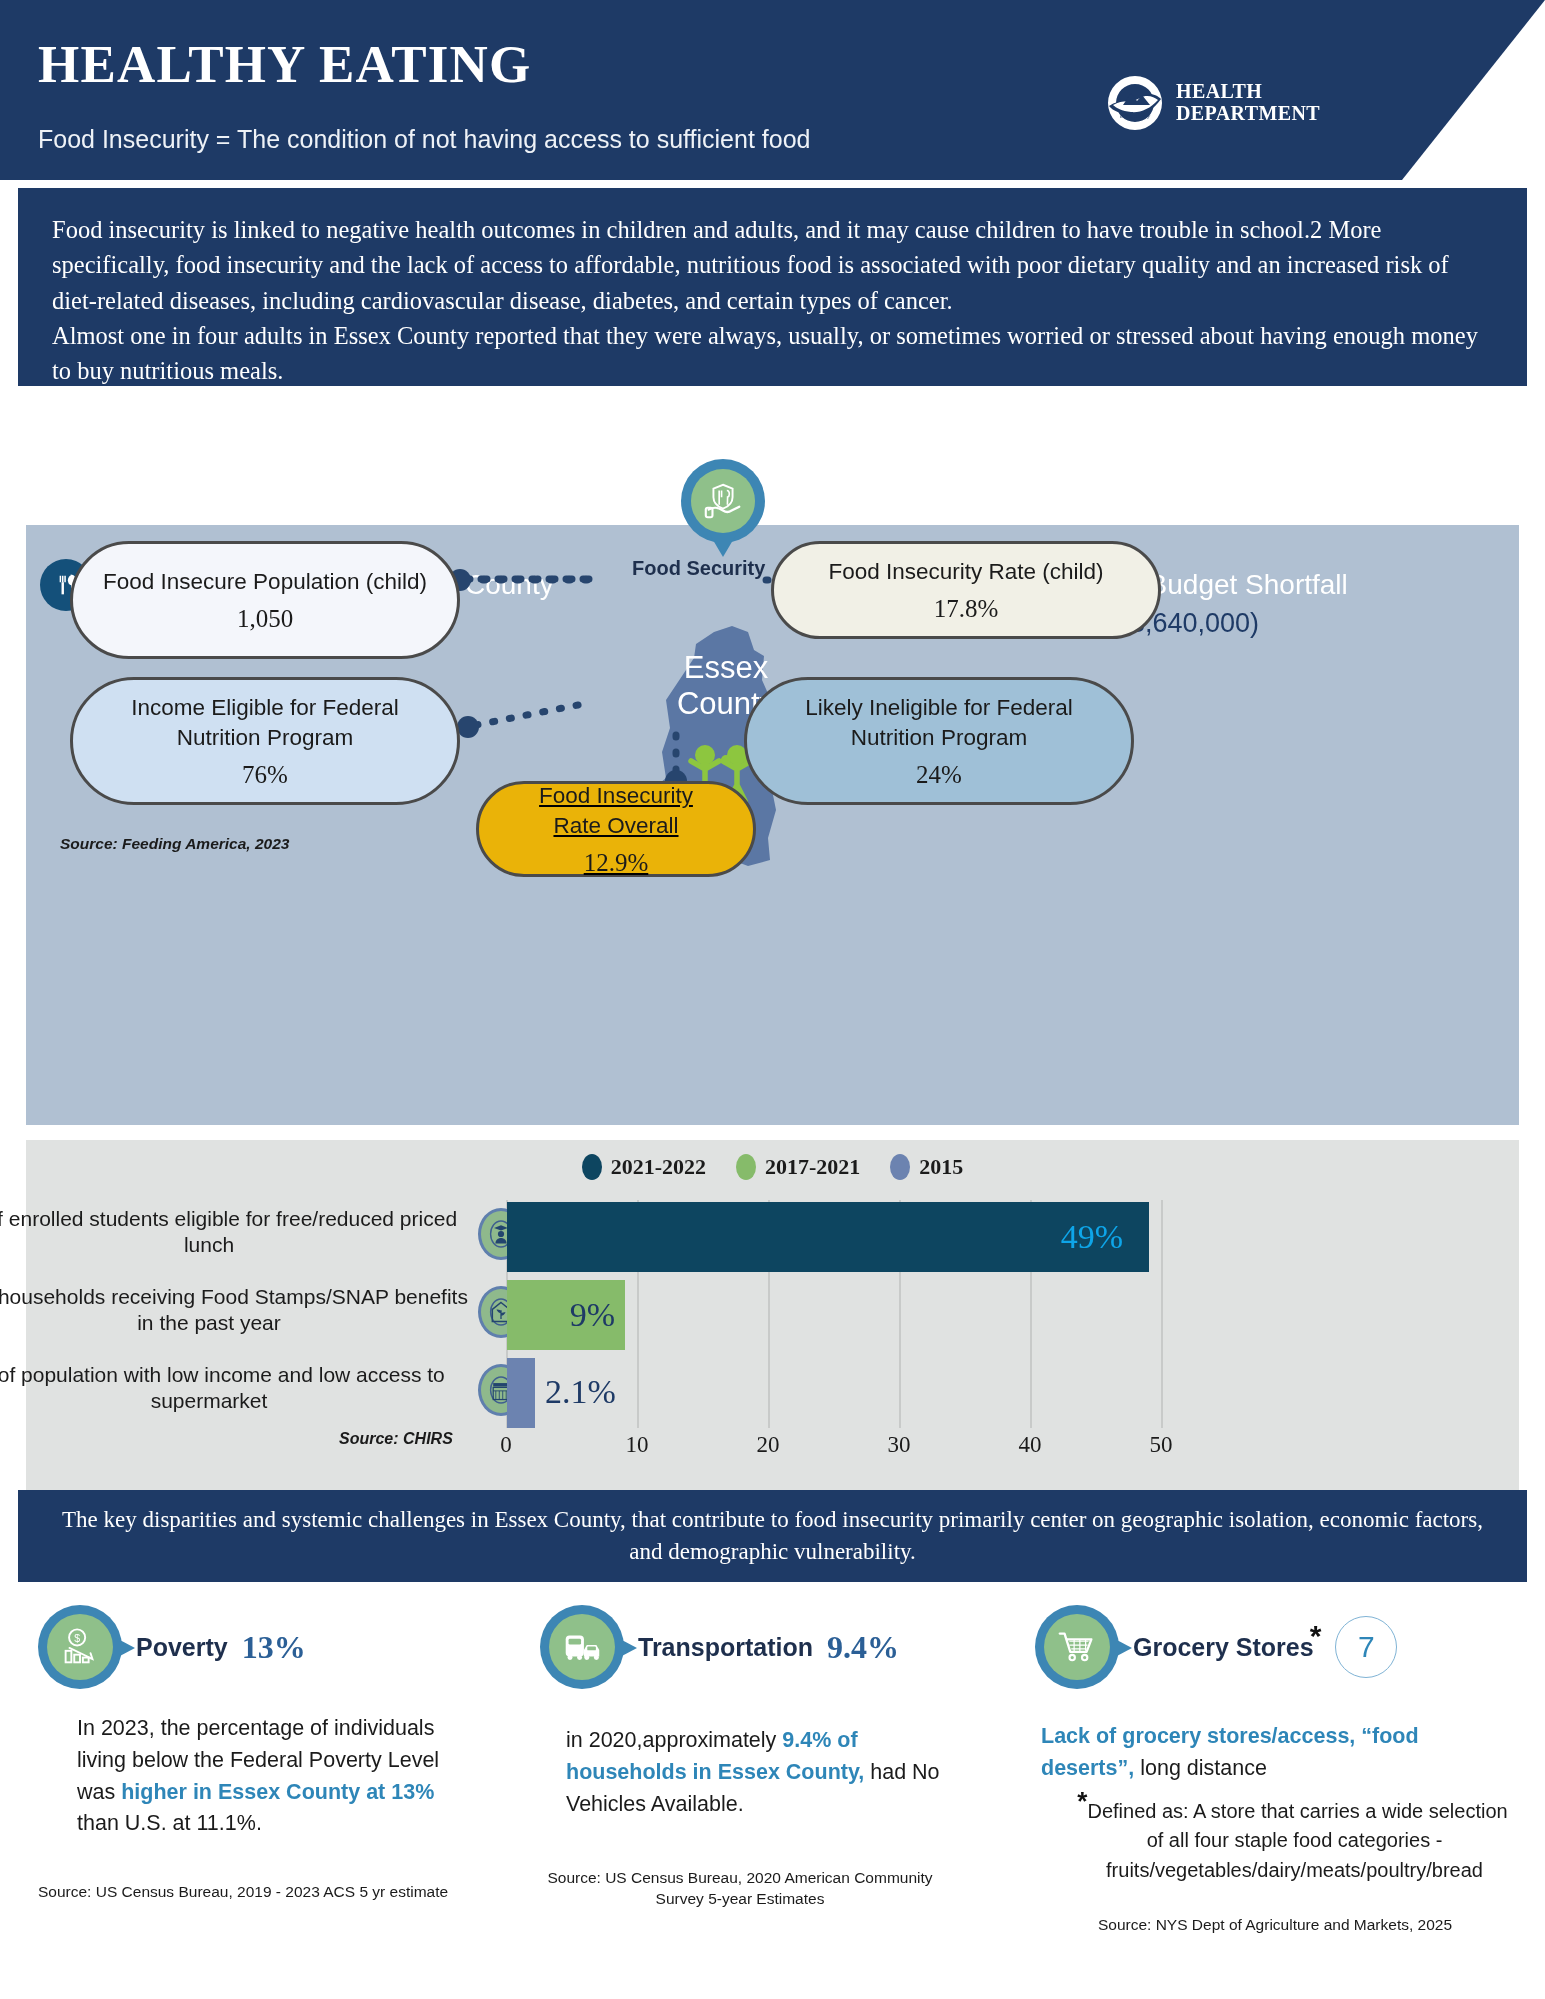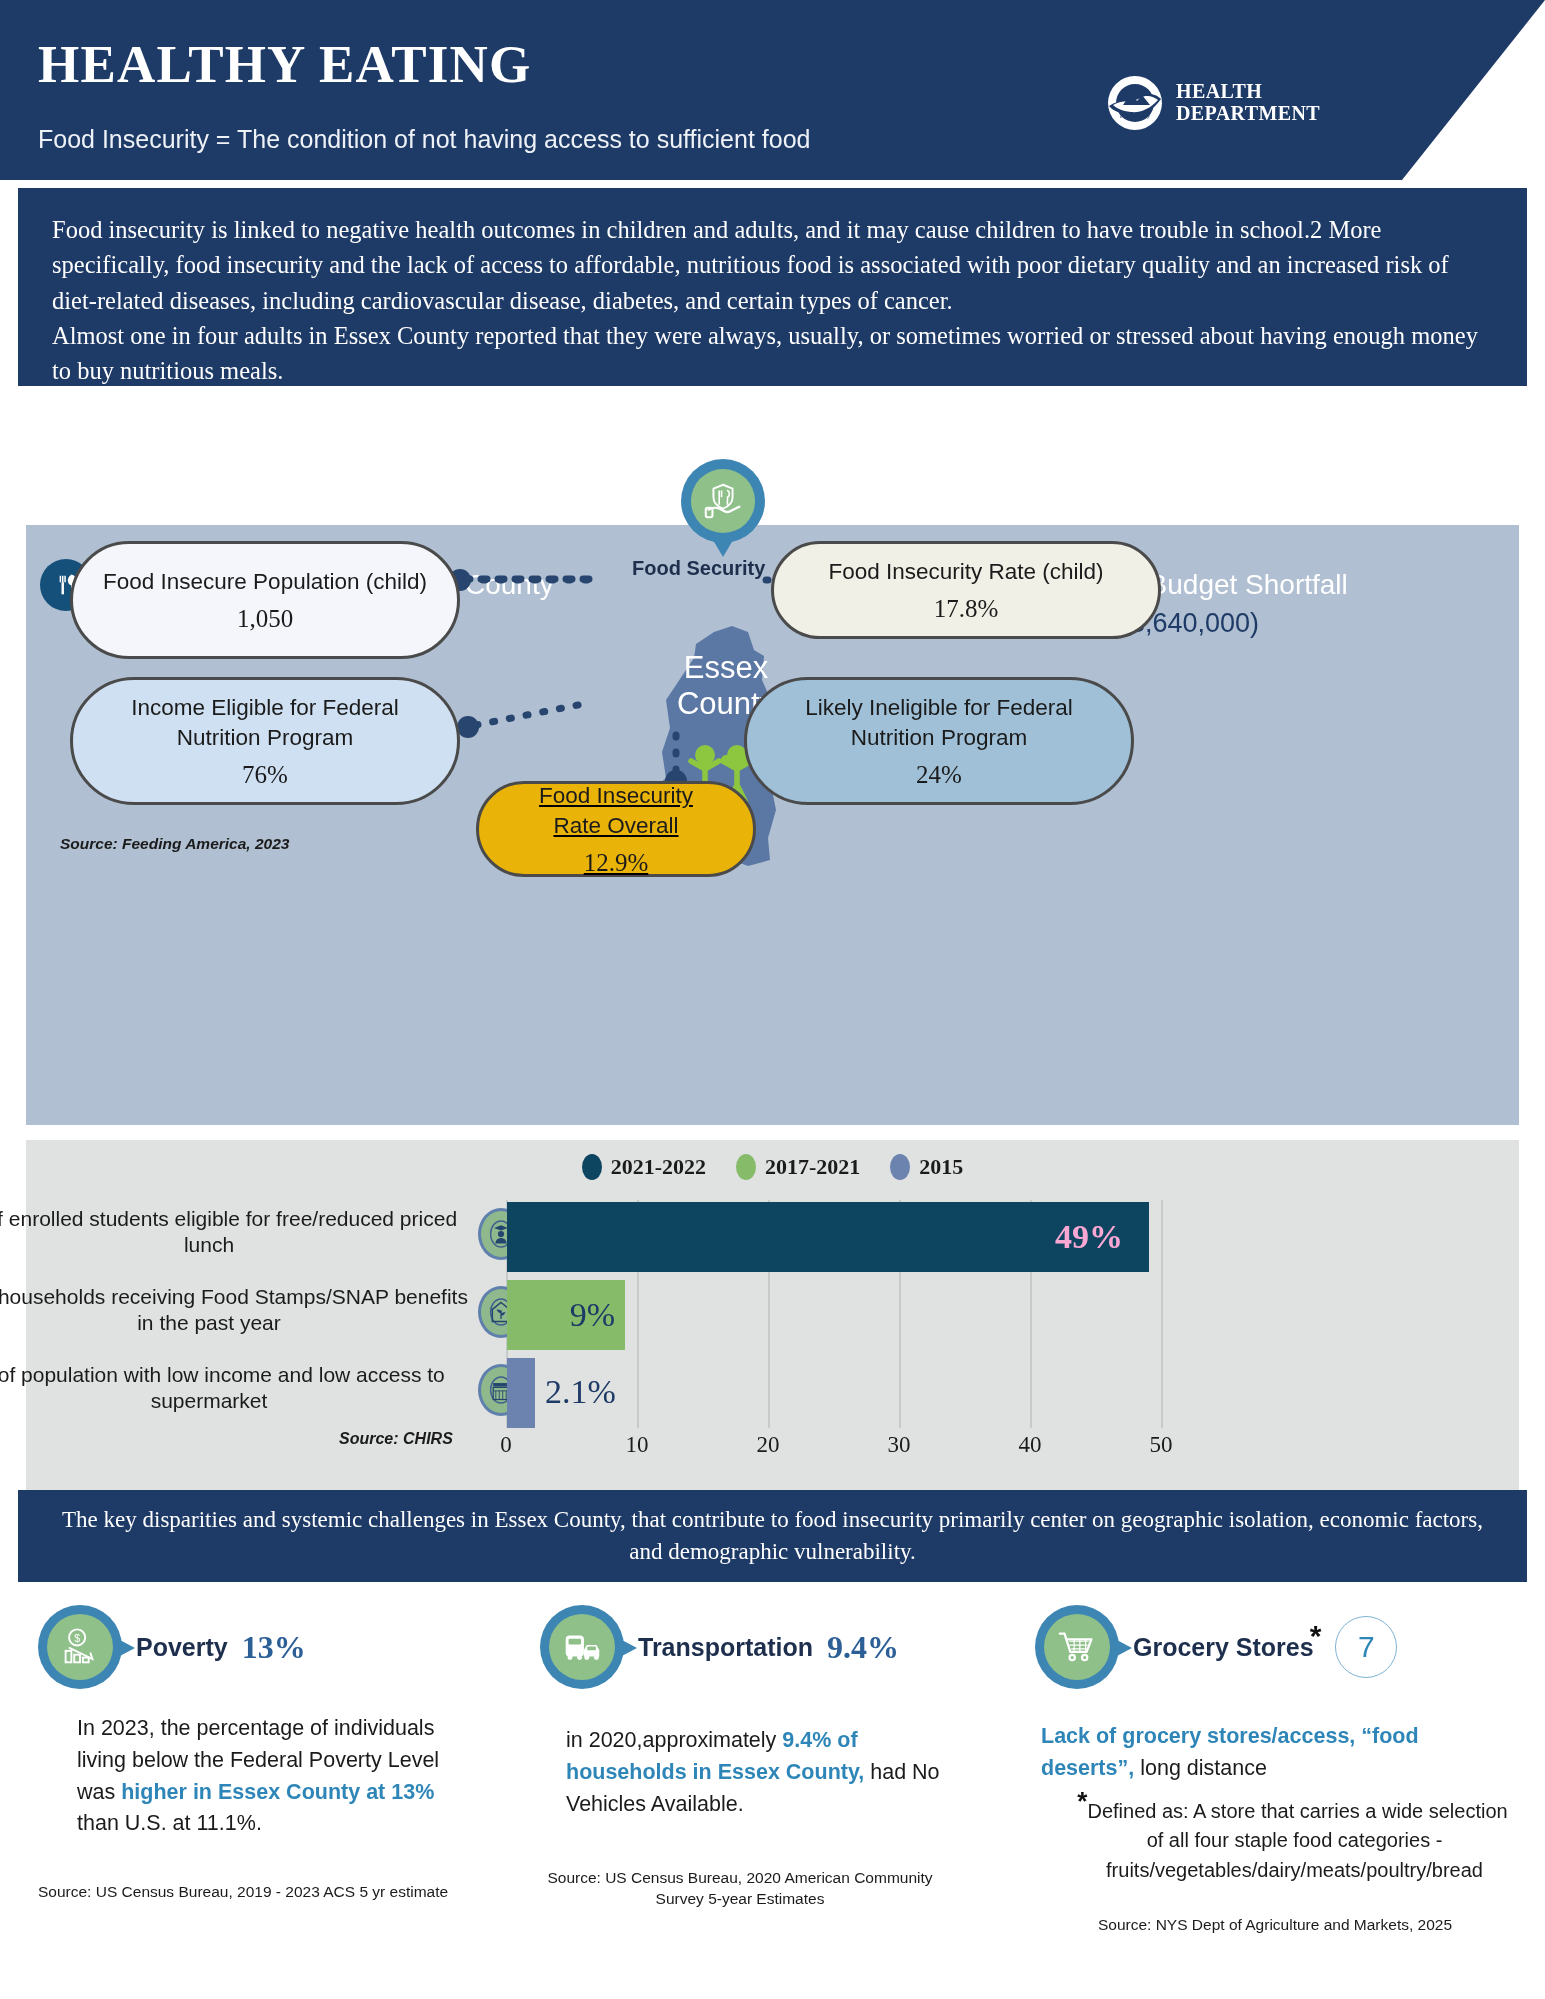--- a/index.html
+++ b/index.html
@@ -355,21 +355,21 @@
     <div class="cat-label" style="top:66px;">% of enrolled students eligible for free/reduced priced lunch</div>
     <div class="cat-ico" style="left:452px; top:68px;">
       <svg viewBox="0 0 30 32" width="26" height="28">
         <ellipse cx="15" cy="16" rx="12" ry="15" fill="none" stroke="#3f5f8f" stroke-width="1.6"></ellipse>
         <path d="M15 6 l8 3 l-8 3 l-8 -3 Z" fill="#23456e"></path>
         <circle cx="15" cy="16" r="3.6" fill="#23456e"></circle>
         <path d="M8.5 27 c0-4 3-6.5 6.5-6.5 c3.5 0 6.5 2.5 6.5 6.5 Z" fill="#23456e"></path>
       </svg>
     </div>
     <div class="bar" style="left:481px; top:62px; width:642px; background:#0d4560; justify-content:flex-end; padding-right:26px;">
-      <span class="bar-val" style="color:#f9a8d4;font-weight:bold;">49%</span>
+      <span class="bar-val" style="color:#0ea5e9;">49%</span>
     </div>
 
     <div class="cat-label" style="top:144px;">% of households receiving Food Stamps/SNAP benefits in the past year</div>
     <div class="cat-ico" style="left:452px; top:146px;">
       <svg viewBox="0 0 30 32" width="26" height="28">
         <ellipse cx="15" cy="16" rx="12" ry="15" fill="none" stroke="#3f5f8f" stroke-width="1.6"></ellipse>
         <path d="M15 5 L25 13 v14 H5 V13 Z" fill="none" stroke="#23456e" stroke-width="1.7"></path>
         <path d="M15 14 v10 M15 17 c-3-1-4-3-4-3 c2 0 3.4 1 4 2 M15 20 c3-1 4-3 4-3 c-2 0-3.4 1-4 2" stroke="#23456e" stroke-width="1.5" fill="none"></path>
       </svg>
     </div>

